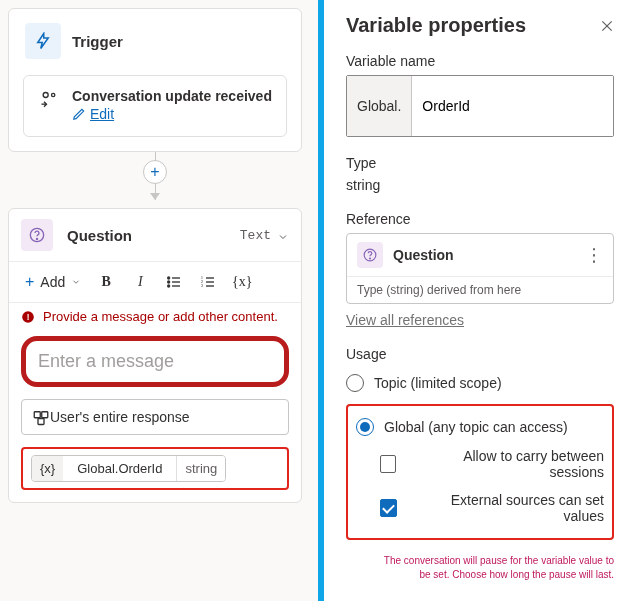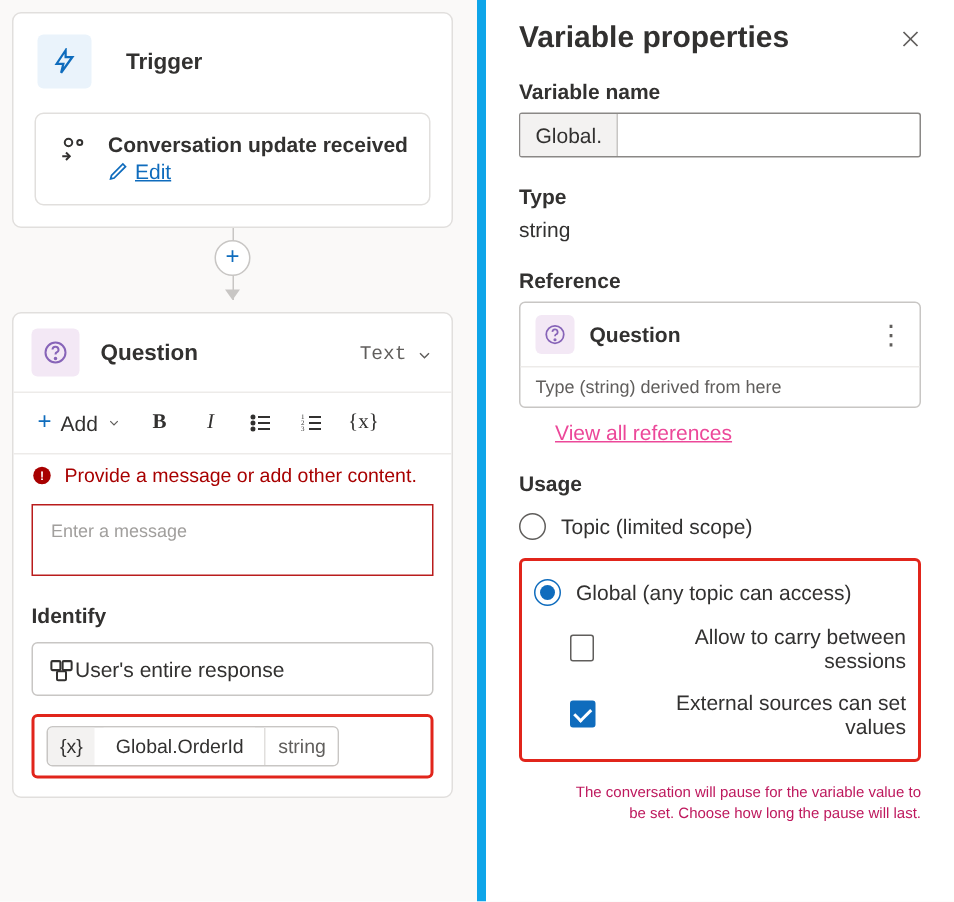--- a/index.html
+++ b/index.html
@@ -29,21 +29,21 @@
       border: 1px solid #e1dfdd;
       border-radius: 6px;
       margin: 8px 8px 0 8px;
       overflow: visible;
     }
 
     .trigger-header {
       display: flex;
       align-items: center;
       padding: 14px 16px 10px 16px;
-      gap: 23px;
+      gap: 11px;
     }
     .trigger-icon-wrap {
       width: 36px;
       height: 36px;
       background: #eaf3fb;
       border-radius: 4px;
       display: flex;
       align-items: center;
       justify-content: center;
     }
@@ -180,26 +180,26 @@
       display: flex;
       align-items: center;
       gap: 8px;
       padding: 6px 12px;
       color: #a80000;
       font-size: 13px;
     }
 
     .msg-input {
       margin: 6px 12px 12px 12px;
-      border: 1px solid #b91c1c;
-      border-radius: 0;
+      border: 5px solid #b91c1c;
+      border-radius: 16px;
       padding: 10px 12px;
       min-height: 48px;
       color: #a19f9d;
-      font-size: 12px;
+      font-size: 18px;
     }
 
     .section-label {
       font-weight: 600;
       font-size: 14px;
       padding: 6px 12px 6px 12px;
     }
 
     .identify-box {
       margin: 4px 12px 12px 12px;
@@ -250,30 +250,30 @@
     }
     .panel-header {
       display: flex;
       justify-content: space-between;
       align-items: center;
       margin-bottom: 16px;
     }
     .panel-title { font-size: 20px; font-weight: 600; }
     .close-btn { font-size: 16px; cursor: pointer; color: #605e5c; }
 
-    .field-label { font-weight: 700; font-size: 14px; margin-bottom: 6px; }
+    .field-label { font-weight: 400; font-size: 14px; margin-bottom: 6px; }
     .varname-row {
       display: flex;
       border: 1px solid #8a8886;
       border-radius: 2px;
       margin-bottom: 18px;
     }
     .varname-prefix {
       background: #f3f2f1;
-      padding: 6px 10px;
+      padding: 22px 10px;
       border-right: 1px solid #c8c6c4;
       font-size: 14px;
     }
     .varname-input {
       border: none;
       padding: 6px 10px;
       font-size: 14px;
       flex: 1;
       outline: none;
     }
@@ -299,27 +299,26 @@
     }
     .ref-title { font-weight: 600; flex: 1; }
     .ref-more { font-size: 18px; color: #605e5c; cursor: pointer; }
     .ref-sub {
       border-top: 1px solid #edebe9;
       padding: 6px 10px;
       font-size: 12px;
       color: #605e5c;
     }
     .link {
-      color: #ec4899;
+      color: #737373;
       text-decoration: underline;
       font-size: 14px;
       cursor: pointer;
       display: inline-block;
       margin-bottom: 18px;
-      margin-left: 24px;
     }
 
     .usage-block { margin-top: 4px; text-align: right; }
     .radio-row, .check-row {
       display: flex;
       align-items: center;
       gap: 10px;
       padding: 6px 0;
       font-size: 14px;
     }
@@ -458,21 +457,20 @@
     <div class="warning-row">
       <svg width="14" height="14" viewBox="0 0 24 24">
           <circle cx="12" cy="12" r="10" fill="#a80000"></circle>
           <text x="12" y="17" text-anchor="middle" fill="#fff" font-size="14" font-weight="bold">!</text>
         </svg>
       <span>Provide a message or add other content.</span>
     </div>
 
     <div class="msg-input">Enter a message</div>
 
-    <div class="section-label">Identify</div>
     <div class="identify-box">
       <svg width="18" height="18" viewBox="0 0 24 24" fill="none" stroke="#323130" stroke-width="1.8">
         <rect x="3" y="5" width="8" height="8" rx="1"></rect>
         <rect x="13" y="5" width="8" height="8" rx="1"></rect>
         <rect x="8" y="14" width="8" height="8" rx="1"></rect>
       </svg>
       <span>User's entire response</span>
     </div>
 
     <div class="save-box">
@@ -492,20 +490,21 @@
       <svg width="14" height="14" viewBox="0 0 24 24" stroke="#605e5c" stroke-width="2">
           <line x1="4" y1="4" x2="20" y2="20"></line>
           <line x1="20" y1="4" x2="4" y2="20"></line>
         </svg>
     </div>
   </div>
 
   <div class="field-label">Variable name</div>
   <div class="varname-row">
     <div class="varname-prefix">Global.</div>
+    <input class="varname-input" value="OrderId" style="">
   </div>
 
   <div class="field-label">Type</div>
   <div class="plain-val">string</div>
 
   <div class="field-label">Reference</div>
   <div class="ref-card">
     <div class="ref-row">
       <div class="ref-icon">
         <svg width="14" height="14" viewBox="0 0 24 24" fill="none" stroke="#8764b8" stroke-width="2">

